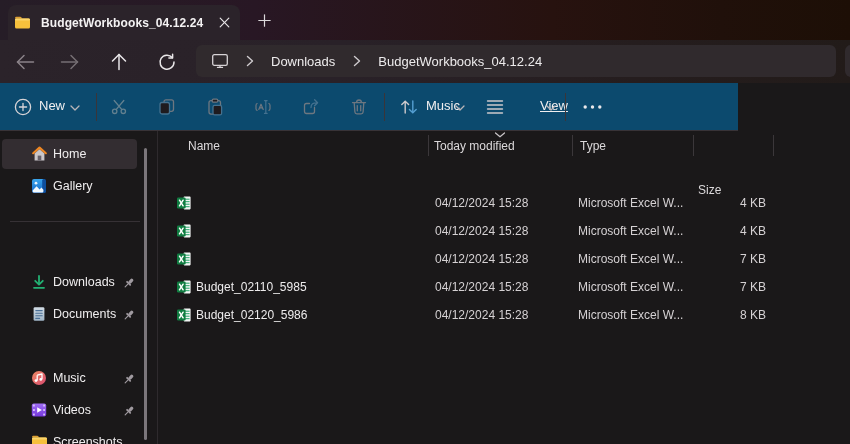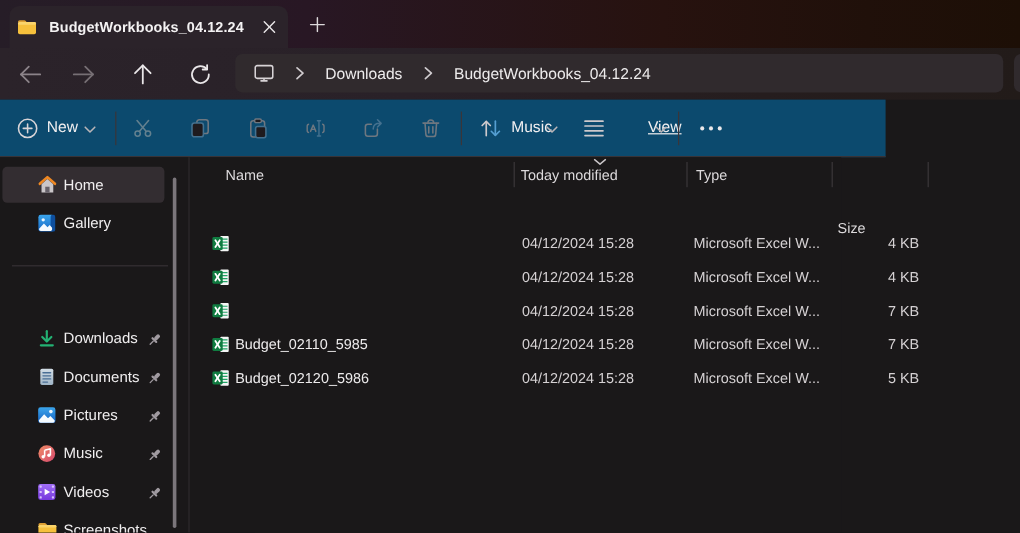--- a/index.html
+++ b/index.html
@@ -343,37 +343,20 @@
             <line x1="4.8" y1="9.8" x2="11.2" y2="9.8"></line>
             <line x1="4.8" y1="12.4" x2="8.6" y2="12.4"></line>
           </g>
         </svg>
         <span class="s-label">Documents</span>
         <svg class="s-pin" width="16" height="16" viewBox="0 0 16 16">
             <use href="#sym-pin"></use>
           </svg>
       </div>
 
-      <div class="srow" style="top:200px">
-        <svg class="s-icon" width="16" height="16" viewBox="0 0 16 16">
-          <defs>
-              <linearGradient id="gpic" x1="0" y1="0" x2="0" y2="1">
-            <stop offset="0" stop-color="#3aa5ec"></stop>
-                <stop offset="1" stop-color="#1460c2"></stop>
-              </linearGradient>
-            </defs>
-          <rect x="0.8" y="1.4" width="14.4" height="13.2" rx="2" fill="url(#gpic)"></rect>
-          <circle cx="11.4" cy="5" r="1.5" fill="#eaf4fd"></circle>
-          <path d="M1.4 12.2 L5.8 7.2 L9 10.6 L11 8.6 L14.6 12.4 L14.6 12.8 Q14.6 14.2 13.2 14.2 L2.8 14.2 Q1.4 14.2 1.4 12.8 Z" fill="#f4fafe"></path>
-        </svg>
-        <span class="s-label">Pictures</span>
-        <svg class="s-pin" width="16" height="16" viewBox="0 0 16 16">
-            <use href="#sym-pin"></use>
-          </svg>
-      </div>
 
       <div class="srow" style="top:264px">
         <svg class="s-icon" width="16" height="16" viewBox="0 0 16 16">
           <defs>
               <linearGradient id="gvid" x1="0" y1="0" x2="0" y2="1">
             <stop offset="0" stop-color="#a06ef5"></stop>
                 <stop offset="1" stop-color="#7638dd"></stop>
               </linearGradient>
             </defs>
           <rect x="0.8" y="1.4" width="14.4" height="13.2" rx="2" fill="url(#gvid)"></rect>
@@ -474,17 +457,17 @@
         <span class="f-type">Microsoft Excel W...</span>
         <span class="f-size">7 KB</span>
       </div>
       <div class="frow" style="top:170px">
         <svg class="f-icon" width="16" height="16" viewBox="0 0 16 16">
             <use href="#sym-excel"></use>
           </svg>
         <span class="f-name">Budget_02120_5986</span>
         <span class="f-date">04/12/2024 15:28</span>
         <span class="f-type">Microsoft Excel W...</span>
-        <span class="f-size">5 KB</span>
+        <span class="f-size">8 KB</span>
       </div>
     </div>
   </div>
 </div>
 
 </body></html>

